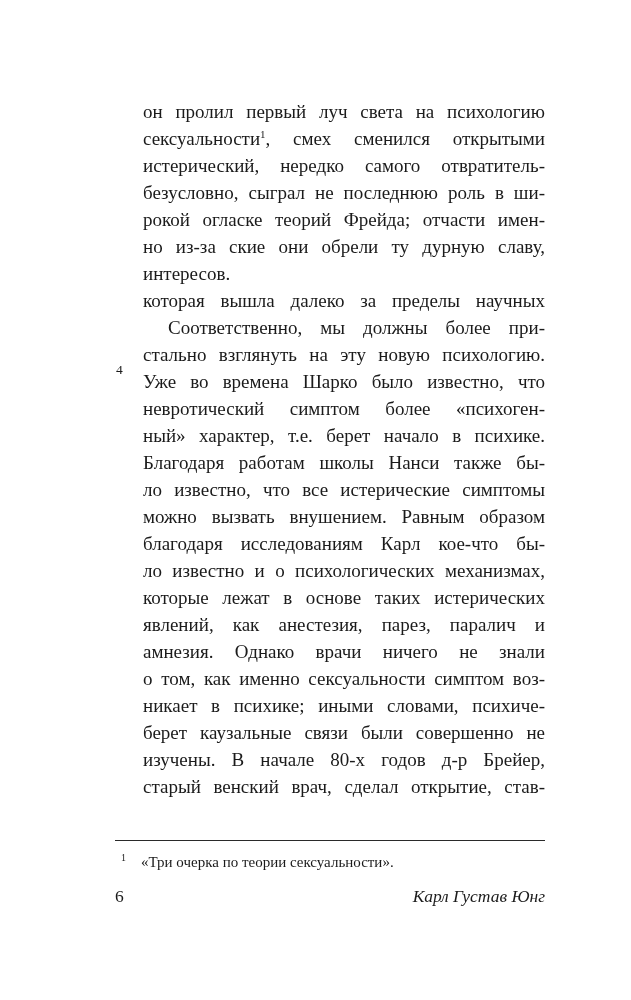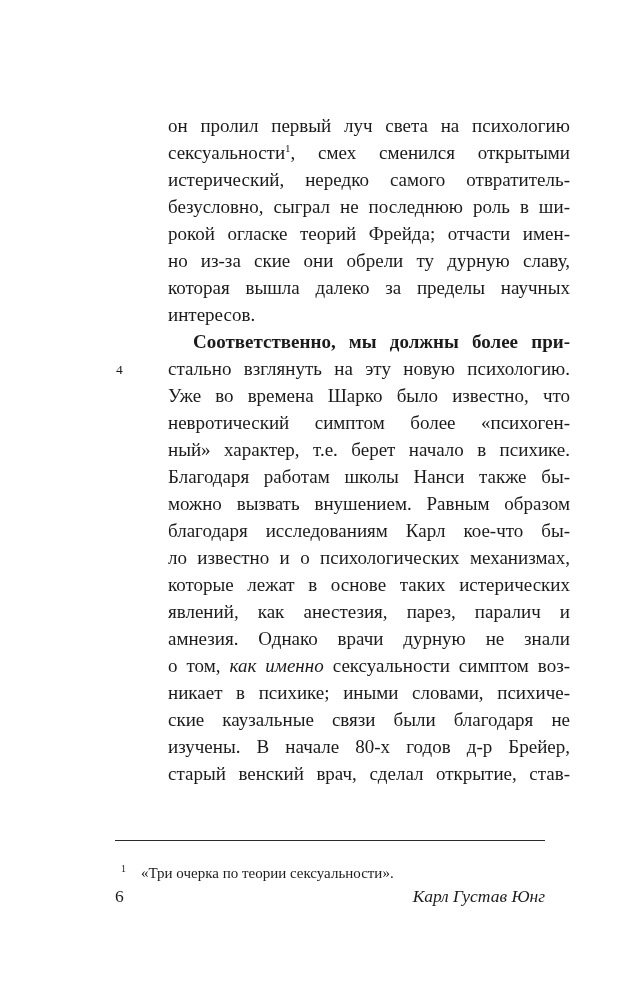--- a/index.html
+++ b/index.html
@@ -6,47 +6,47 @@
   html, body { margin: 0; padding: 0; }
   body {
     width: 631px; height: 1000px;
     background: #ffffff;
     font-family: "Liberation Serif", "DejaVu Serif", serif;
     color: #1b1b1b;
   }
   .page { position: relative; width: 631px; height: 1000px; overflow: hidden; background:#fff; }
 
   .text-block {
-    position: absolute; left: 143px; top: 112px; width: 402px;
-    font-size: 19px; line-height: 27px; margin-left: 25px;
+    position: absolute; left: 143px; top: 98px; width: 402px;
+    font-size: 19px; line-height: 27px;
   }
   .line {
     text-align: justify;
     -moz-text-align-last: justify;
     text-align-last: justify;
     white-space: normal;
   }
   .line.end { text-align-last: left; -moz-text-align-last: left; }
-  .line.indent { text-indent: 25px; font-weight: bold; }
+  .line.indent { text-indent: 25px; }
 
   .fnref { font-size: 11px; line-height: 0; vertical-align: super; }
-  .it { font-style: italic; }
+  .it { }
 
   .margin-num {
     position: absolute; left: 116px; top: 356px;
     font-size: 13.5px; line-height: 27px;
   }
 
   .rule {
     position: absolute; left: 115px; top: 840px;
     width: 430px; height: 1px; background: #2a2a2a;
   }
   .footnote {
     position: absolute; left: 115px; top: 848px; width: 430px;
-    font-size: 15px; line-height: 20px; margin-top: 11px;
+    font-size: 15px; line-height: 20px;
   }
   .fnmark { font-size: 10px; vertical-align: super; margin-left: 6px; margin-right: 15px; }
 
   .footer {
     position: absolute; left: 115px; top: 886px; width: 430px;
     display: flex; justify-content: space-between; align-items: baseline;
     font-size: 17.5px;
   }
   .running { font-style: italic; }
 </style>
@@ -58,39 +58,40 @@
   <div class="margin-num">4</div>
 
   <div class="text-block">
     <div class="para">
       <div class="line">он пролил первый луч света на психологию</div>
       <div class="line"><span>сексуальности</span><sup class="fnref">1</sup><span>, смех сменился открытыми</span></div>
       <div class="line">истерический, нередко самого отвратитель-</div>
       <div class="line">безусловно, сыграл не последнюю роль в ши-</div>
       <div class="line">рокой огласке теорий Фрейда; отчасти имен-</div>
       <div class="line">но из-за ские они обрели ту дурную славу,</div>
+      <div class="line end">интересов.</div>
       <div class="line">которая вышла далеко за пределы научных</div>
-      <div class="line end">интересов.</div>
     </div>
     <div class="para">
       <div class="line indent">Соответственно, мы должны более при-</div>
       <div class="line">стально взглянуть на эту новую психологию.</div>
       <div class="line">Уже во времена Шарко было известно, что</div>
       <div class="line">невротический симптом более «психоген-</div>
       <div class="line">ный» характер, т.е. берет начало в психике.</div>
       <div class="line">Благодаря работам школы Нанси также бы-</div>
+      <div class="line">ло известно, что все истерические симптомы</div>
       <div class="line">можно вызвать внушением. Равным образом</div>
       <div class="line">благодаря исследованиям Карл кое-что бы-</div>
       <div class="line">ло известно и о психологических механизмах,</div>
       <div class="line">которые лежат в основе таких истерических</div>
       <div class="line">явлений, как анестезия, парез, паралич и</div>
-      <div class="line">амнезия. Однако врачи дурную не знали</div>
+      <div class="line">амнезия. Однако врачи ничего не знали</div>
       <div class="line"><span>о том, </span><span class="it">как именно</span><span> сексуальности симптом воз-</span></div>
       <div class="line">никает в психике; иными словами, психиче-</div>
-      <div class="line">ские каузальные связи были благодаря не</div>
+      <div class="line">берет каузальные связи были совершенно не</div>
       <div class="line">изучены. В начале 80-х годов д-р Брейер,</div>
       <div class="line">старый венский врач, сделал открытие, став-</div>
     </div>
   </div>
 
   <div class="rule"></div>
 
   <div class="footnote">
     <sup class="fnmark">1</sup><span>«Три очерка по теории сексуальности».</span>
   </div>

